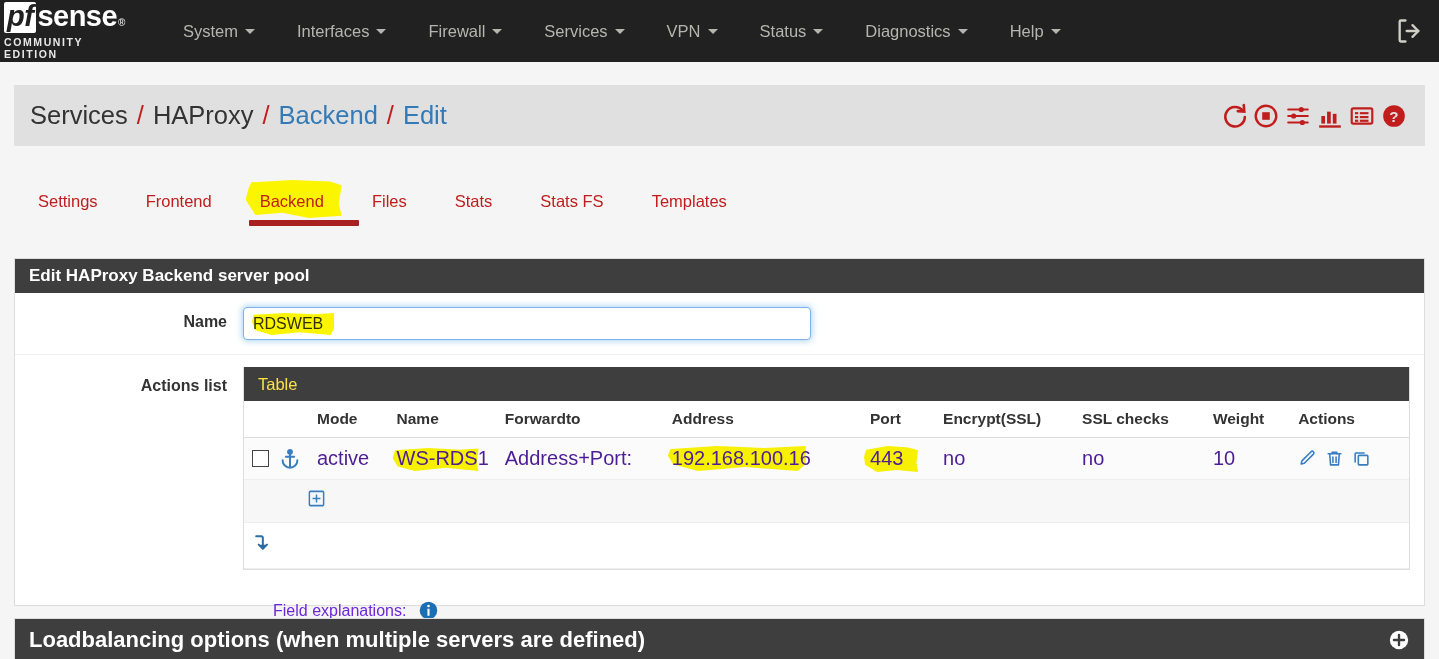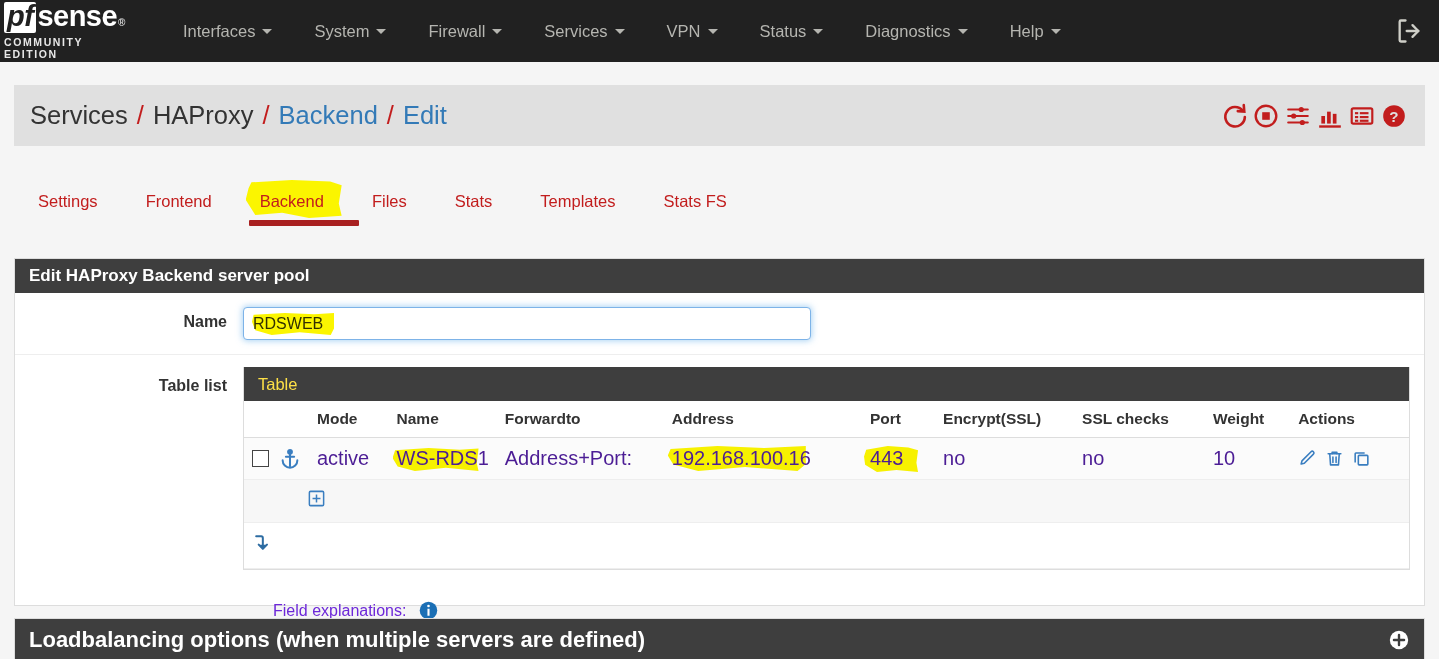--- a/index.html
+++ b/index.html
@@ -232,25 +232,25 @@
     <div class="brand-logo">
       <span class="brand-pf">pf</span>
         <span>sense</span>
         <span class="brand-reg">®</span>
     </div>
     <div class="brand-sub">COMMUNITY EDITION</div>
   </div>
 
   <div class="nav-items">
     <div class="nav-item">
+      <span>System</span>
+      <i class="caret"></i>
+    </div>
+    <div class="nav-item">
       <span>Interfaces</span>
-      <i class="caret"></i>
-    </div>
-    <div class="nav-item">
-      <span>System</span>
       <i class="caret"></i>
     </div>
     <div class="nav-item">
       <span>Firewall</span>
       <i class="caret"></i>
     </div>
     <div class="nav-item">
       <span>Services</span>
       <i class="caret"></i>
     </div>
@@ -355,42 +355,42 @@
     <span class="tab-label">Backend</span>
     <span class="underline"></span>
   </div>
   <div class="tab">
     <span class="tab-label">Files</span>
   </div>
   <div class="tab">
     <span class="tab-label">Stats</span>
   </div>
   <div class="tab">
+    <span class="tab-label">Stats FS</span>
+  </div>
+  <div class="tab">
     <span class="tab-label">Templates</span>
-  </div>
-  <div class="tab">
-    <span class="tab-label">Stats FS</span>
   </div>
 </div>
 
 <div class="panel panel-main">
   <div class="panel-heading">Edit HAProxy Backend server pool</div>
 
   <div class="form-row">
     <div class="form-label">Name</div>
     <div class="form-control-wrap">
       <span class="input-wrap">
         <input class="text-input" type="text" value="RDSWEB" style="">
         <span class="input-hl"></span>
       </span>
     </div>
   </div>
 
   <div class="form-row" style="border-bottom:none; padding-top:12px;">
-    <div class="tbl-label">Table list</div>
+    <div class="tbl-label">Actions list</div>
     <div class="form-control-wrap">
       <div class="inner-panel">
         <div class="inner-heading">Table</div>
         <table class="srv">
           <thead>
             <tr>
               <th class="col-chk"></th>
               <th class="col-mode">Mode</th>
               <th class="col-name">Name</th>
               <th class="col-fwd">Forwardto</th>

